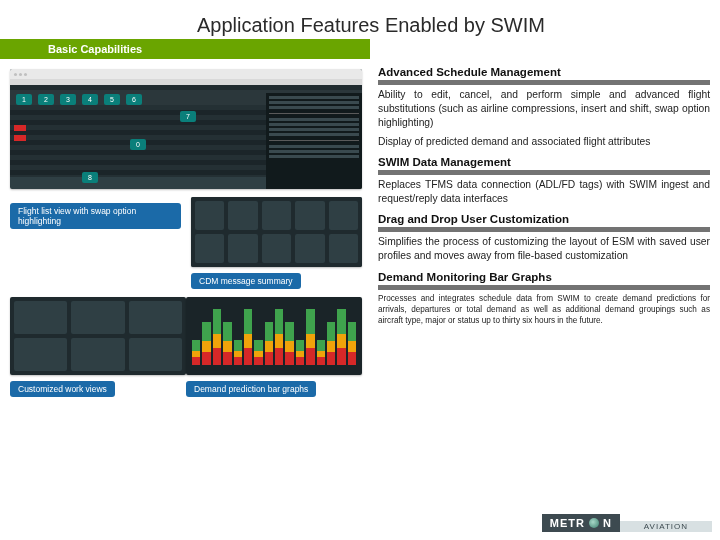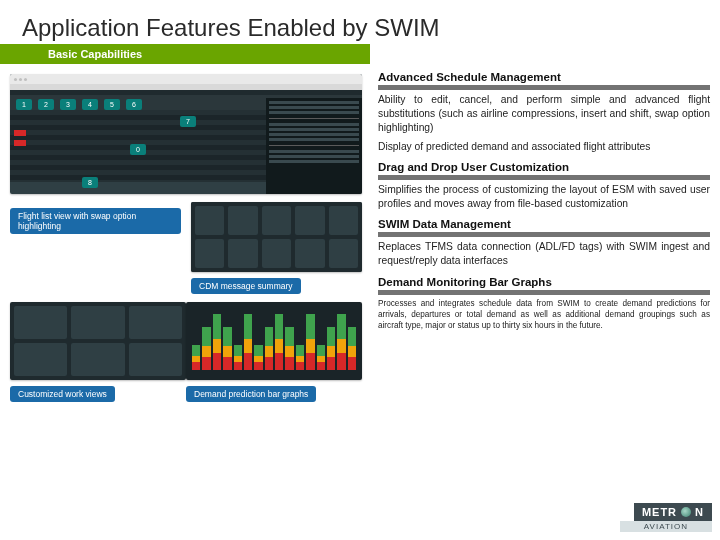--- a/index.html
+++ b/index.html
@@ -5,24 +5,25 @@
   * { box-sizing: border-box; margin: 0; padding: 0; }
   body {
     width: 720px;
     height: 540px;
     font-family: Arial, Helvetica, sans-serif;
     background: #ffffff;
     position: relative;
     overflow: hidden;
   }
   .title {
-    font-size: 24px;
+    font-size: 20px;
     font-weight: 400;
     color: #2a2a2a;
     padding: 14px 0 2px 22px;
+    text-align: center;
   }
   .header-row {
     display: flex;
     width: 100%;
   }
   .header-cell {
     background: #6aa500;
     color: #ffffff;
     font-size: 11px;
     font-weight: bold;
@@ -149,21 +150,21 @@
     box-shadow:0 1px 2px rgba(0,0,0,0.25);
   }
   .bar { flex:1; background:linear-gradient(to top,#d62828 0 30%, #f0a30a 30% 55%, #3fa34d 55% 100%); }
   .bar:nth-child(odd){ height:40%; }
   .bar:nth-child(even){ height:70%; }
   .bar:nth-child(3n){ height:90%; }
 
   
   .logo-wrap {
     position:absolute; right:8px; bottom:8px;
-    display:flex; flex-direction:column; align-items:flex-end;
+    display:flex; flex-direction:row; align-items:flex-end;
   }
   .logo-top {
     background:#3d4a50; color:#fff; padding:3px 8px;
     font-size:11px; font-weight:bold; letter-spacing:1px;
     display:flex; align-items:center; gap:4px;
   }
   .logo-dot {
     width:10px; height:10px; border-radius:50%;
     background: radial-gradient(circle at 40% 40%, #a8d8c8, #3a7f6e);
   }
@@ -285,26 +286,26 @@
 
   <div class="right-col">
     <div class="cap-block">
       <div class="cap-heading">Advanced Schedule Management</div>
       <div class="cap-body">Ability to edit, cancel, and perform simple and advanced flight substitutions (such as airline compressions, insert and shift, swap option highlighting)</div>
     </div>
     <div class="cap-block">
       <div class="cap-body">Display of predicted demand and associated flight attributes</div>
     </div>
     <div class="cap-block">
+      <div class="cap-heading">SWIM Data Management</div>
+      <div class="cap-body">Replaces TFMS data connection (ADL/FD tags) with SWIM ingest and request/reply data interfaces</div>
+    </div>
+    <div class="cap-block">
       <div class="cap-heading">Drag and Drop User Customization</div>
       <div class="cap-body">Simplifies the process of customizing the layout of ESM with saved user profiles and moves away from file-based customization</div>
-    </div>
-    <div class="cap-block">
-      <div class="cap-heading">SWIM Data Management</div>
-      <div class="cap-body">Replaces TFMS data connection (ADL/FD tags) with SWIM ingest and request/reply data interfaces</div>
     </div>
     <div class="cap-block">
       <div class="cap-heading">Demand Monitoring Bar Graphs</div>
       <div class="cap-body small">Processes and integrates schedule data from SWIM to create demand predictions for arrivals, departures or total demand as well as additional demand groupings such as aircraft type, major or status up to thirty six hours in the future.</div>
     </div>
   </div>
 </div>
 
 <div class="logo-wrap">
   <div class="logo-top">

